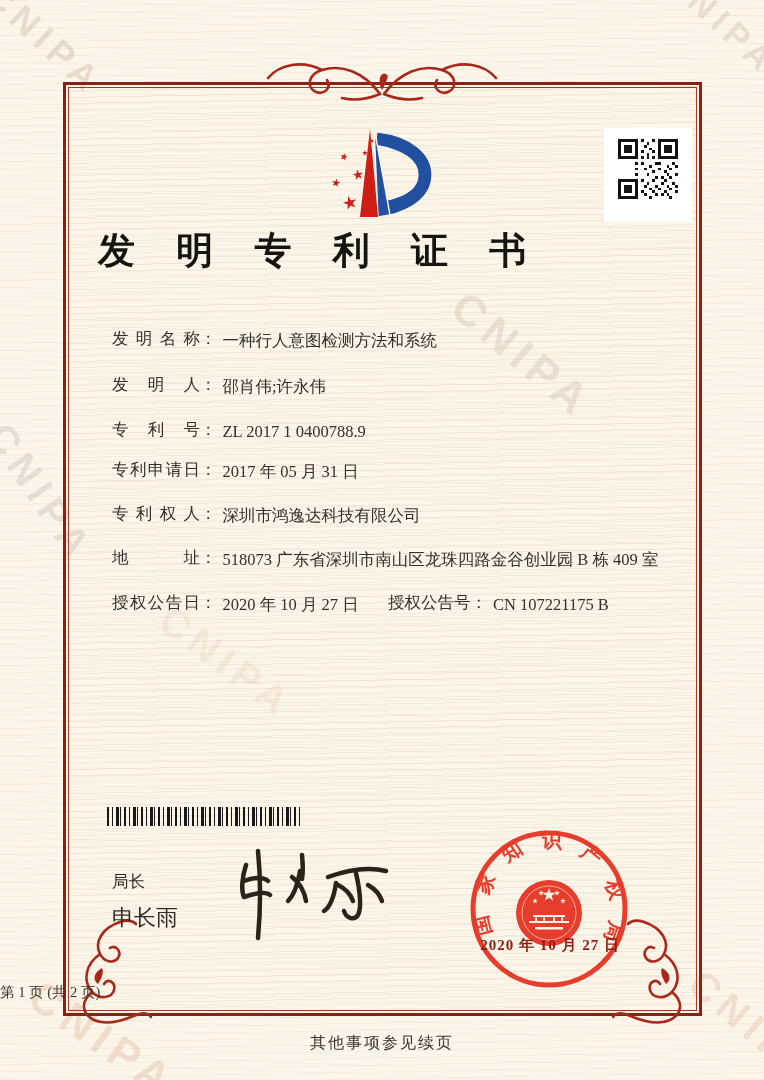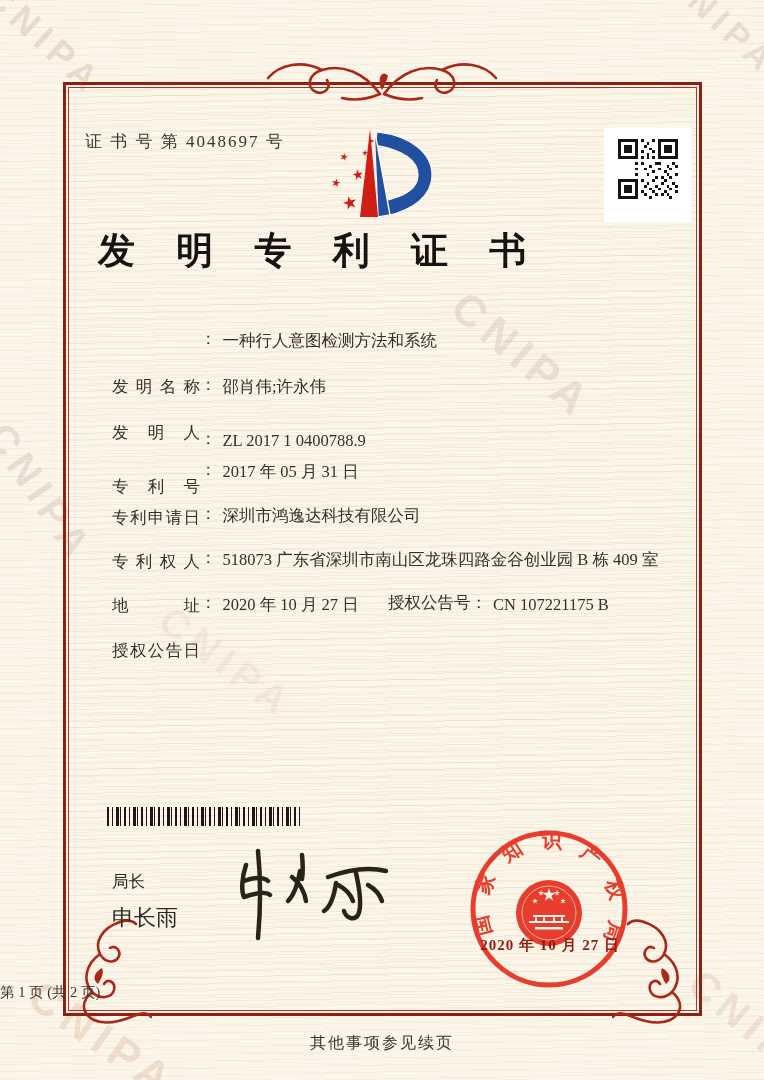--- a/index.html
+++ b/index.html
@@ -29,21 +29,21 @@
   
   .cert-no{position:absolute;left:85px;top:130px;font-size:17px;letter-spacing:2px;color:#3b3530;}
   .logo{position:absolute;left:320px;top:127px;width:120px;height:96px;}
   .qr-box{position:absolute;left:604px;top:128px;width:88px;height:94px;background:#ffffff;}
   .qr-box svg{position:absolute;left:11px;top:11px;}
   .title{position:absolute;left:0;top:226px;width:624px;text-align:center;
     font-size:37px;font-weight:bold;letter-spacing:16px;text-indent:16px;color:#161310;}
   .fields{position:absolute;left:112px;top:0;width:575px;font-size:16.5px;color:#33302b;}
   .frow{position:absolute;left:0;white-space:nowrap;}
   .flabel{display:inline-block;width:88px;text-align:justify;text-align-last:justify;
-    text-justify:inter-character;vertical-align:top;margin-top:48px;}
+    text-justify:inter-character;vertical-align:top;}
   .fcolon{display:inline-block;margin-right:6px;vertical-align:top;}
   .fvalue{display:inline-block;vertical-align:top;line-height:1.6;white-space:normal;}
   .fvalue.wrap{width:455px;}
   .fcol2{position:absolute;left:276px;top:0;white-space:nowrap;}
   .paras{position:absolute;left:100px;top:631px;width:566px;font-size:15.5px;line-height:1.75;
     text-align:justify;color:#29241e;}
   .paras p{margin:0;text-indent:2em;}
   .barcode{position:absolute;left:107px;top:807px;width:196px;height:19px;
     background:repeating-linear-gradient(90deg,#181818 0 2px,rgba(0,0,0,0) 2px 5px,
       #181818 5px 6px,rgba(0,0,0,0) 6px 9px,#181818 9px 12px,rgba(0,0,0,0) 12px 13px,
@@ -102,21 +102,20 @@
     <g stroke="#a8291a" stroke-width="2.6" fill="none" stroke-linecap="round">
       <path d="M78,4 C60,10 52,24 58,36 C62,44 72,46 76,40 C80,34 74,26 68,30"></path>
       <path d="M58,36 C44,46 40,62 50,74 C58,82 70,80 72,72 C74,64 66,60 62,66"></path>
       <path d="M50,74 C38,84 40,96 52,102 C64,108 80,103 94,97"></path>
       <path d="M94,97 C101,94 106,95 109,99"></path>
       <path d="M78,4 C84,2 90,2 94,6"></path>
     </g>
     <path d="M60,50 C52,54 50,62 56,66 C60,60 62,54 60,50 Z" fill="#a8291a"></path>
   </svg>
 
-  <div class="cert-no">证 书 号 第 4048697 号</div>
 
   <svg class="logo" viewBox="0 0 120 96">
     <defs>
       <path id="st" d="M0,-1 L0.224,-0.309 0.951,-0.309 0.363,0.118 0.588,0.809 0,0.382 -0.588,0.809 -0.363,0.118 -0.951,-0.309 -0.224,-0.309 Z"></path>
     </defs>
     <path d="M57,5 C92,9 112,27 112,48 C112,69 93,83 66,89 L63,74 C88,69 98,60 98,48 C98,33 83,23 55,18 Z" fill="#20509f" stroke="#fcf6ea" stroke-width="1.2"></path>
     <polygon points="54,0 70,88 58,90" fill="#20509f" stroke="#fcf6ea" stroke-width="1.4"></polygon>
     <polygon points="50,2 58,90 40,90" fill="#ce1e16"></polygon>
     <g fill="#ce1e16">
       <use href="#st" transform="translate(30,76) scale(7) rotate(-15)"></use>
@@ -159,21 +158,21 @@
 
   <div class="title">发 明 专 利 证 书</div>
 
   <div class="fields">
     <div class="frow" style="top:328px;">
       <span class="flabel">发明名称</span><span class="fcolon">：</span><span class="fvalue">一种行人意图检测方法和系统</span>
     </div>
     <div class="frow" style="top:374px;">
       <span class="flabel">发明人</span><span class="fcolon">：</span><span class="fvalue">邵肖伟;许永伟</span>
     </div>
-    <div class="frow" style="top:428px;">
+    <div class="frow" style="top:419px;">
       <span class="flabel">专利号</span><span class="fcolon">：</span><span class="fvalue">ZL 2017 1 0400788.9</span>
     </div>
     <div class="frow" style="top:459px;">
       <span class="flabel">专利申请日</span><span class="fcolon">：</span><span class="fvalue">2017 年 05 月 31 日</span>
     </div>
     <div class="frow" style="top:503px;">
       <span class="flabel">专利权人</span><span class="fcolon">：</span><span class="fvalue">深圳市鸿逸达科技有限公司</span>
     </div>
     <div class="frow" style="top:547px;">
       <span class="flabel">地址</span><span class="fcolon">：</span><span class="fvalue wrap">518073 广东省深圳市南山区龙珠四路金谷创业园 B 栋 409 室</span>

